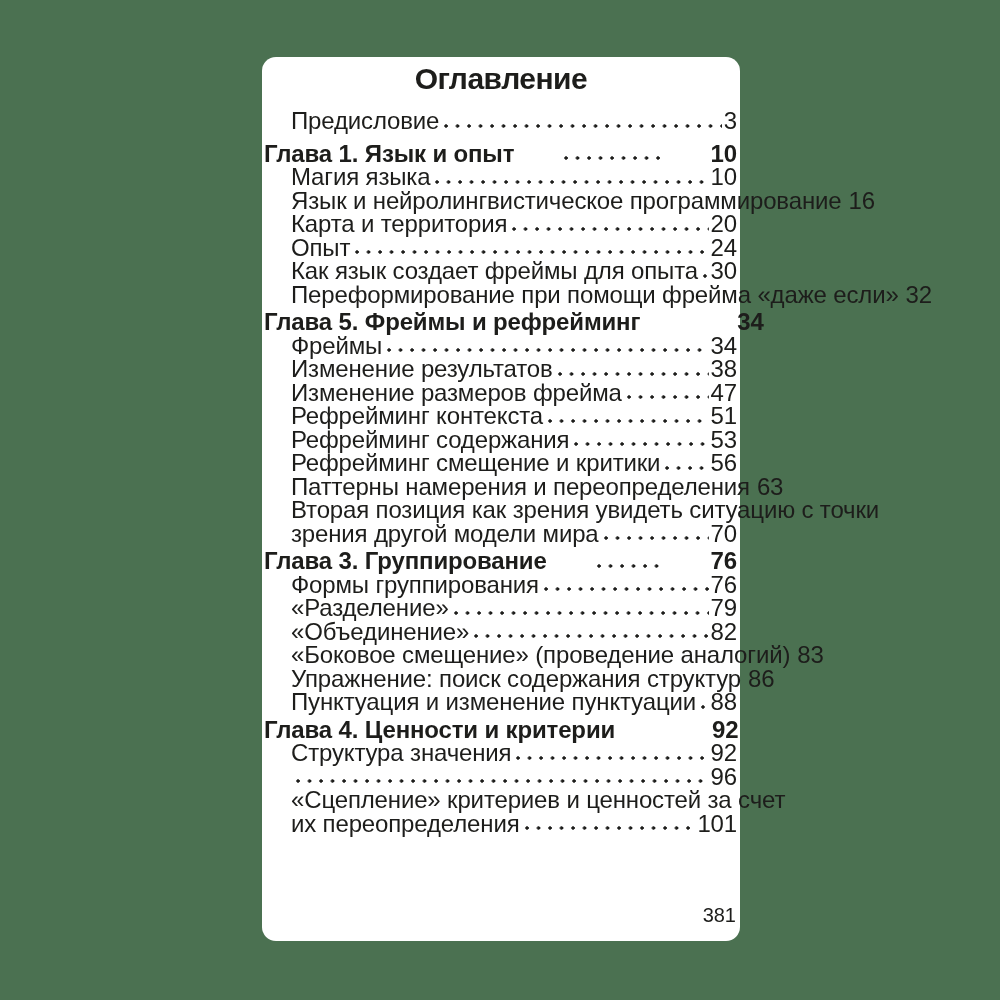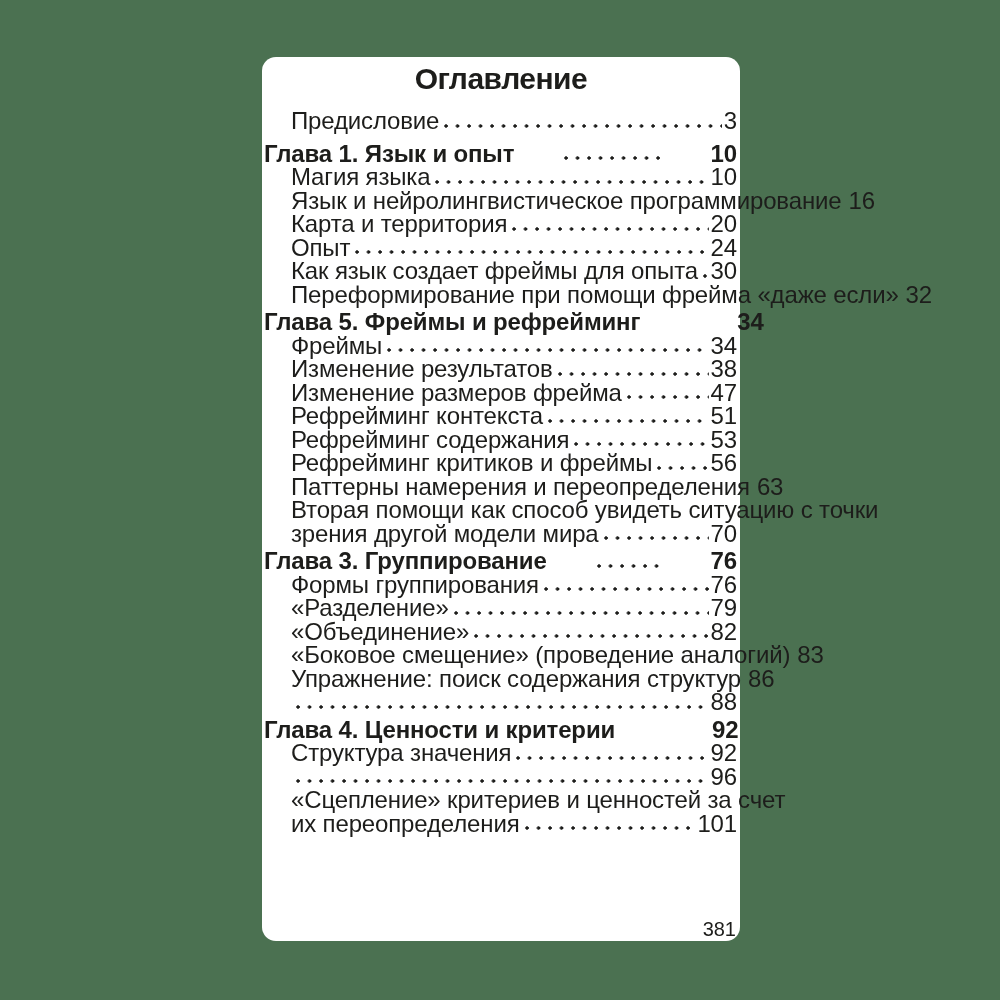--- a/index.html
+++ b/index.html
@@ -53,21 +53,21 @@
     height: 4px;
     margin: 0 2px 5px 5px;
     background-image: radial-gradient(circle at 2px 2px, #1d1d1b 1.45px, rgba(0,0,0,0) 1.9px);
     background-size: 11.5px 4px;
     background-repeat: repeat-x;
   }
   .row.nodots .leader { background-image: none; }
   .footer {
     position: absolute;
     right: 4px;
-    bottom: 0;
+    bottom: 14px;
     font-size: 20px;
     line-height: 24px;
   }
 </style>
 </head>
 <body>
 
 <div class="page">
   <h1 class="title">Оглавление</h1>
 
@@ -136,31 +136,31 @@
         <span class="label">Рефрейминг контекста</span>
         <span class="leader"></span>
         <span class="pagenum">51</span>
       </div>
       <div class="row section">
         <span class="label">Рефрейминг содержания</span>
         <span class="leader"></span>
         <span class="pagenum">53</span>
       </div>
       <div class="row section">
-        <span class="label">Рефрейминг критиков и фреймы</span>
+        <span class="label">Рефрейминг смещение и критики</span>
         <span class="leader"></span>
         <span class="pagenum">56</span>
       </div>
       <div class="row section">
         <span class="label">Паттерны намерения и переопределения</span>
         <span class="leader"></span>
         <span class="pagenum">63</span>
       </div>
       <div class="row section nodots">
-        <span class="label">Вторая помощи как способ увидеть ситуацию с точки</span>
+        <span class="label">Вторая позиция как зрения увидеть ситуацию с точки</span>
         <span class="leader"></span>
         <span class="pagenum"></span>
       </div>
       <div class="row wrap">
         <span class="label">зрения другой модели мира</span>
         <span class="leader"></span>
         <span class="pagenum">70</span>
       </div>
       <div class="row chapter">
         <span class="label">Глава 3. Группирование</span>
@@ -186,20 +186,21 @@
         <span class="label">«Боковое смещение» (проведение аналогий)</span>
         <span class="leader"></span>
         <span class="pagenum">83</span>
       </div>
       <div class="row section">
         <span class="label">Упражнение: поиск содержания структур</span>
         <span class="leader"></span>
         <span class="pagenum">86</span>
       </div>
       <div class="row section">
+        <span class="label">Пунктуация и изменение пунктуации</span>
         <span class="leader"></span>
         <span class="pagenum">88</span>
       </div>
       <div class="row chapter">
         <span class="label">Глава 4. Ценности и критерии</span>
         <span class="leader"></span>
         <span class="pagenum">92</span>
       </div>
       <div class="row section">
         <span class="label">Структура значения</span>

